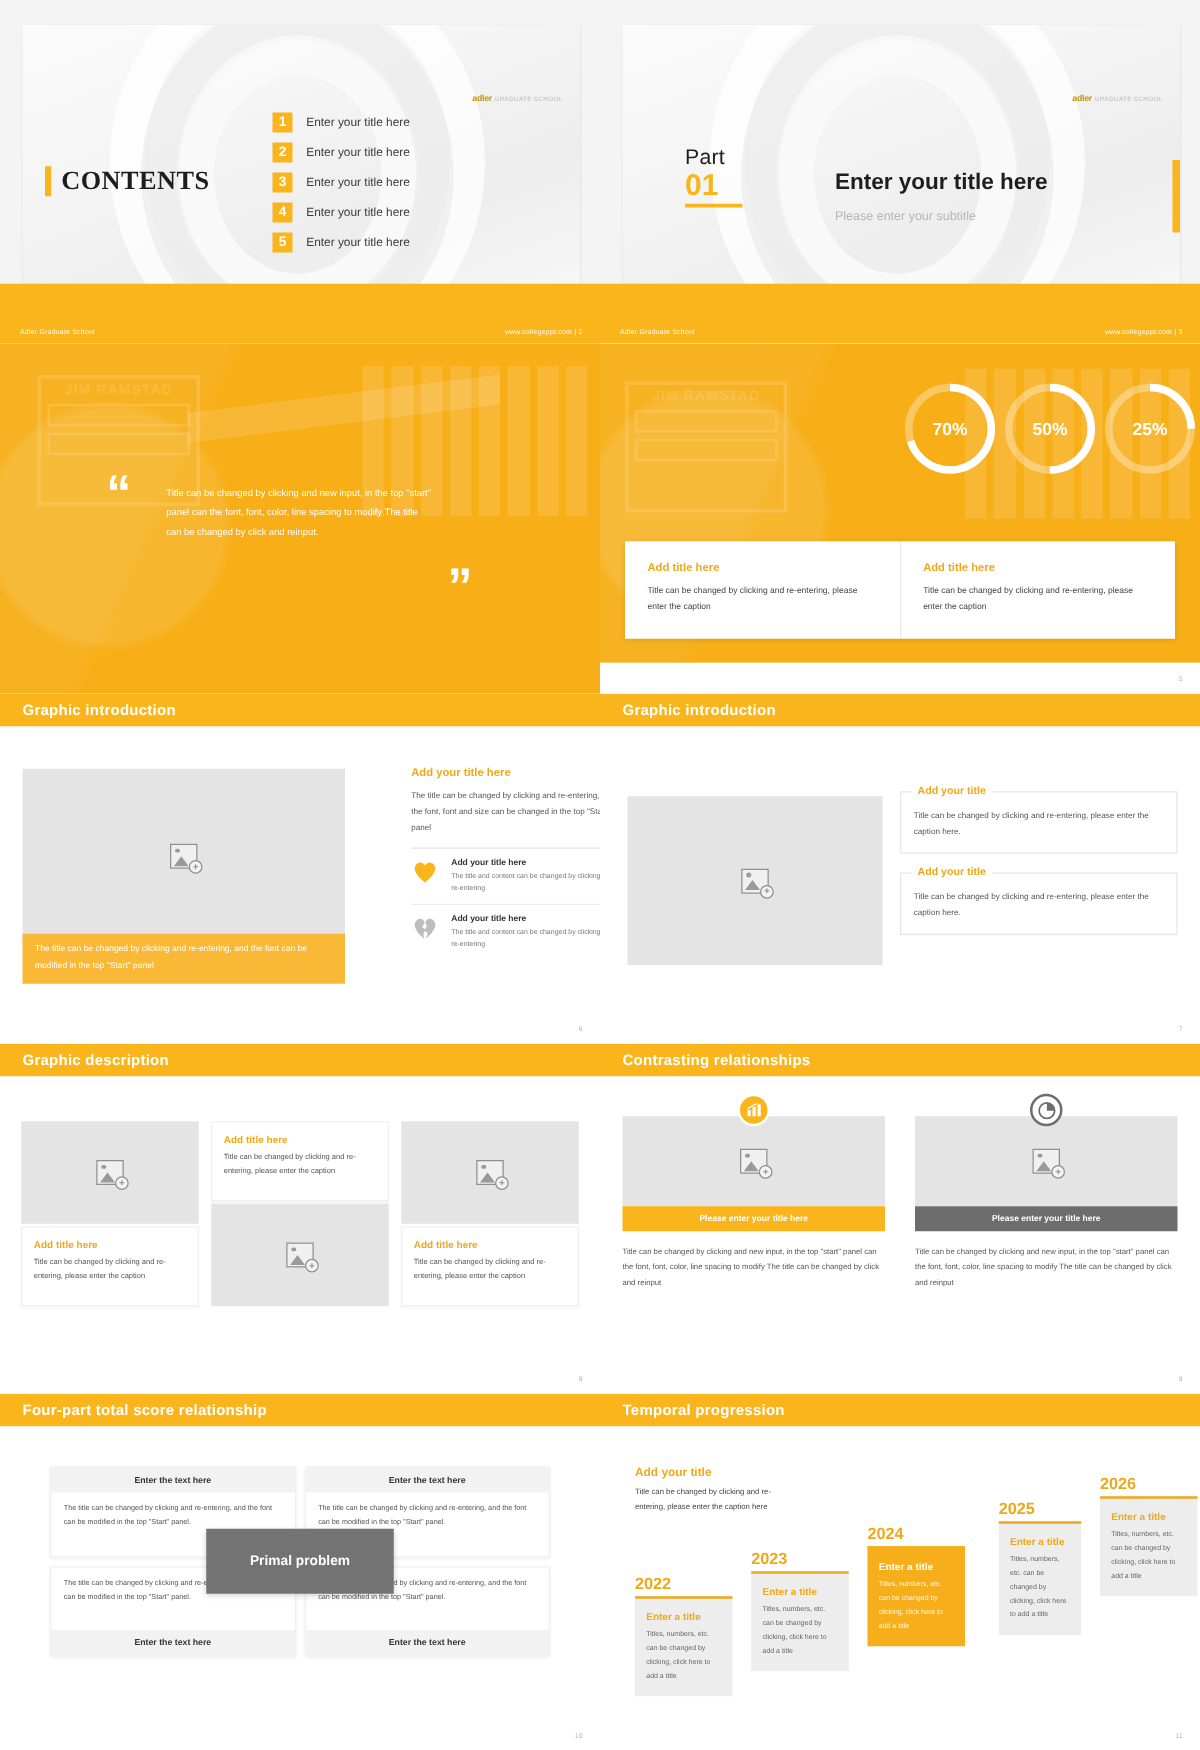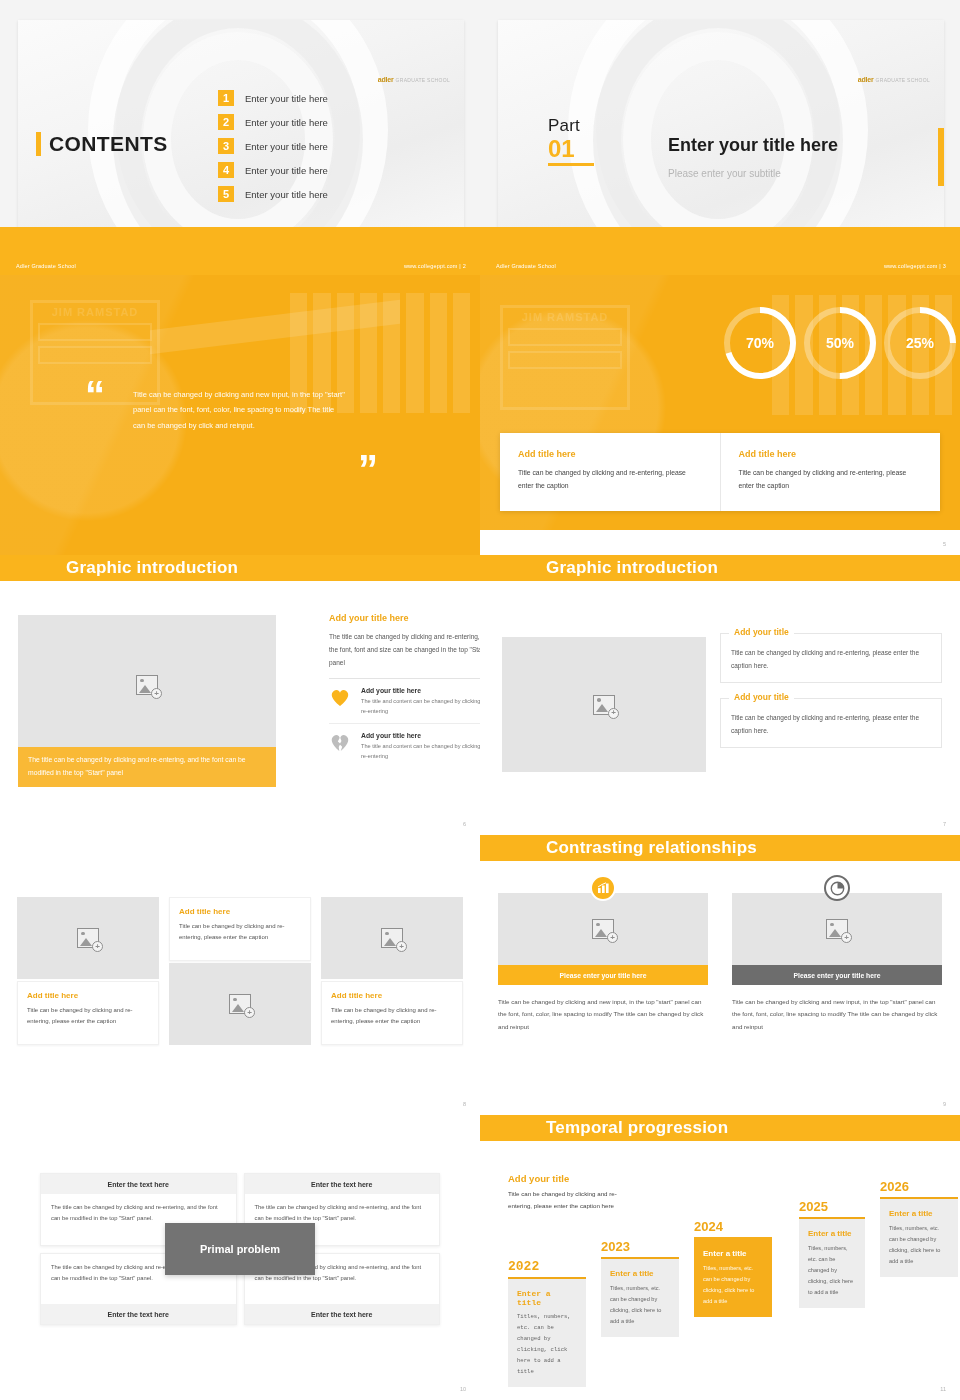--- a/index.html
+++ b/index.html
@@ -38,21 +38,21 @@
   .arc.a3 { width:190px; height:215px; left:125px; top:12px;  border-color:rgba(250,250,250,.9);}
   .cover-bar {
     position:absolute; left:0; right:0; bottom:0; height:48px; background:#FAB41C;
   }
   .footer-txt {
     position:absolute; bottom:6px; font-size:5.5px; color:#ffffff; letter-spacing:.2px;
   }
   .footer-left { left:16px; }
   .footer-right { right:14px; }
   .contents-title-wrap {
-    position:absolute; left:18px; top:112px; display:flex; align-items:center; gap:8px;
+    position:absolute; left:18px; top:112px; display:flex; align-items:center; gap:8px;font-family:Liberation Serif, serif;
   }
   .contents-accent { width:5px; height:24px; background:#FAB41C; }
   .contents-title { font-size:21px; font-weight:bold; color:#1d1d1d; letter-spacing:.4px; }
   .toc { position:absolute; left:200px; top:70px; display:flex; flex-direction:column; gap:8px; }
   .toc-row { display:flex; align-items:center; gap:11px; }
   .toc-num {
     width:16px; height:16px; background:#FAB41C; color:#ffffff;
     font-size:11px; font-weight:bold; display:flex; align-items:center; justify-content:center;
   }
   .toc-label { font-size:9.5px; color:#3a3a3a; }
@@ -115,21 +115,21 @@
   .card-col + .card-col { border-left:1px solid #e8e8e8; }
   .card-h { font-size:9px; font-weight:bold; color:#F0A818; margin-bottom:8px; }
   .card-p { font-size:6.8px; line-height:1.85; color:#444; }
   .pagenum { position:absolute; right:14px; bottom:8px; font-size:5.5px; color:#b4b4b4; }
 
   
   .hdr {
     position:absolute; left:0; right:0; top:0; height:26px;
     background:#FAB41C; display:flex; align-items:center; padding-left:18px;
   }
-  .hdr-t { font-size:17px; font-weight:bold; color:#ffffff; letter-spacing:.2px;margin-left:48px; }
+  .hdr-t { font-size:12px; font-weight:bold; color:#ffffff; letter-spacing:.2px; }
   .ph {
     background:#e4e4e4; display:flex; align-items:center; justify-content:center;
   }
   .img-icon { position:relative; width:22px; height:20px; }
   .img-icon .frame {
     position:absolute; inset:0; border:1.8px solid #8f8f8f; background:#f0f0f0;
   }
   .img-icon .mtn {
     position:absolute; left:2.5px; bottom:2.5px; width:0; height:0;
     border-left:6px solid transparent; border-right:6px solid transparent;
@@ -470,20 +470,23 @@
       </div>
       <div class="fieldset">
         <span class="legend">Add your title</span>
         <div class="fs-p">Title can be changed by clicking and re-entering, please enter the caption here.</div>
       </div>
     </div>
     <div class="pagenum">7</div>
   </div>
 
   <div class="slide">
+    <div class="hdr">
+      <span class="hdr-t">Graphic description</span>
+    </div>
 
     <div class="s8-grid">
       <div class="s8-col">
         <div class="ph s8-box-img">
           <span class="img-icon">
             <span class="frame"></span>
               <span class="sun"></span>
               <span class="mtn"></span>
               <span class="plus">+</span>
           </span>
@@ -570,20 +573,23 @@
           </span>
         </div>
         <div class="s9-cap g">Please enter your title here</div>
         <div class="s9-p">Title can be changed by clicking and new input, in the top "start" panel can the font, font, color, line spacing to modify The title can be changed by click and reinput</div>
       </div>
     </div>
     <div class="pagenum">9</div>
   </div>
 
   <div class="slide">
+    <div class="hdr">
+      <span class="hdr-t">Four-part total score relationship</span>
+    </div>
 
     <div class="s10-grid">
       <div class="quad">
         <div class="quad-head">Enter the text here</div>
         <div class="quad-body">The title can be changed by clicking and re-entering, and the font can be modified in the top "Start" panel.</div>
       </div>
       <div class="quad">
         <div class="quad-head">Enter the text here</div>
         <div class="quad-body">The title can be changed by clicking and re-entering, and the font can be modified in the top "Start" panel.</div>
       </div>
@@ -604,21 +610,21 @@
     <div class="hdr">
       <span class="hdr-t">Temporal progression</span>
     </div>
 
     <div class="s11-intro">
       <div class="s11-h">Add your title</div>
       <div class="s11-p">Title can be changed by clicking and re-entering, please enter the caption here</div>
     </div>
 
     <div class="tl">
-      <div class="tl-item" style="left:10px;  top:48px;font-family:Liberation Mono, monospace;">
+      <div class="tl-item" style="left:10px;  top:48px;">
         <div class="tl-year">2022</div>
         <div class="tl-card">
           <div class="tl-ch">Enter a title</div>
           <div class="tl-cp">Titles, numbers, etc. can be changed by clicking, click here to add a title</div>
         </div>
       </div>
       <div class="tl-item" style="left:103px; top:28px;">
         <div class="tl-year">2023</div>
         <div class="tl-card">
           <div class="tl-ch">Enter a title</div>

